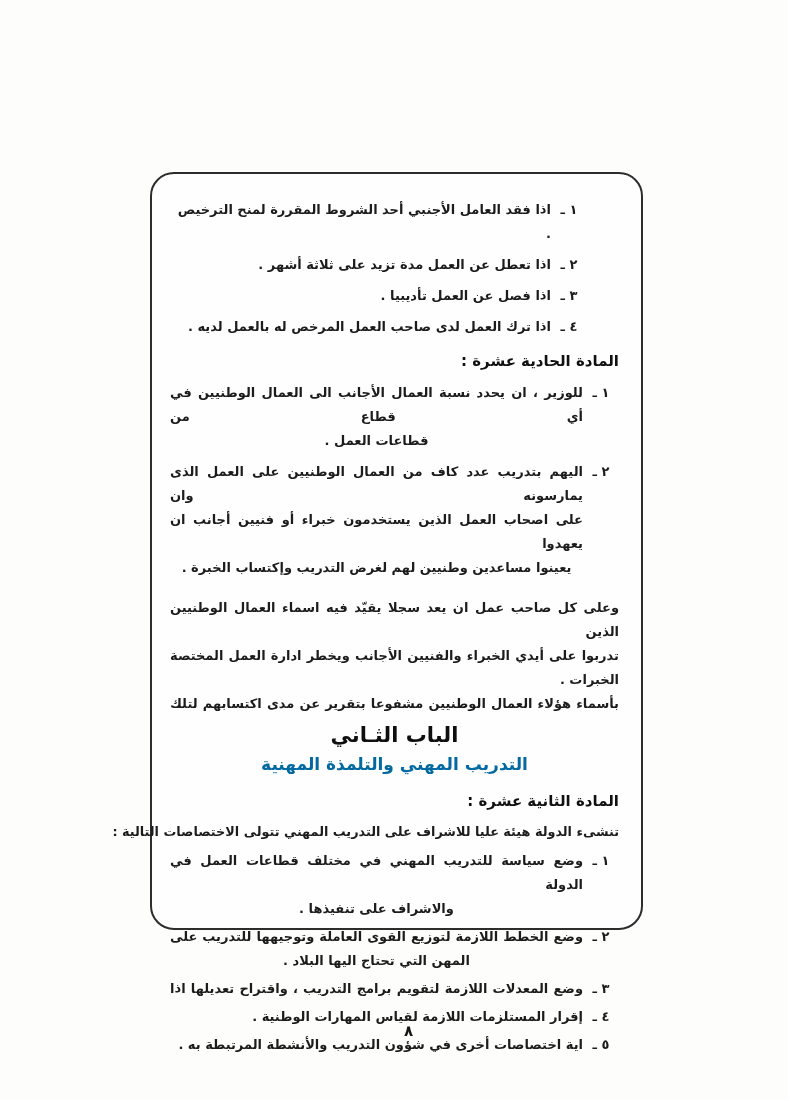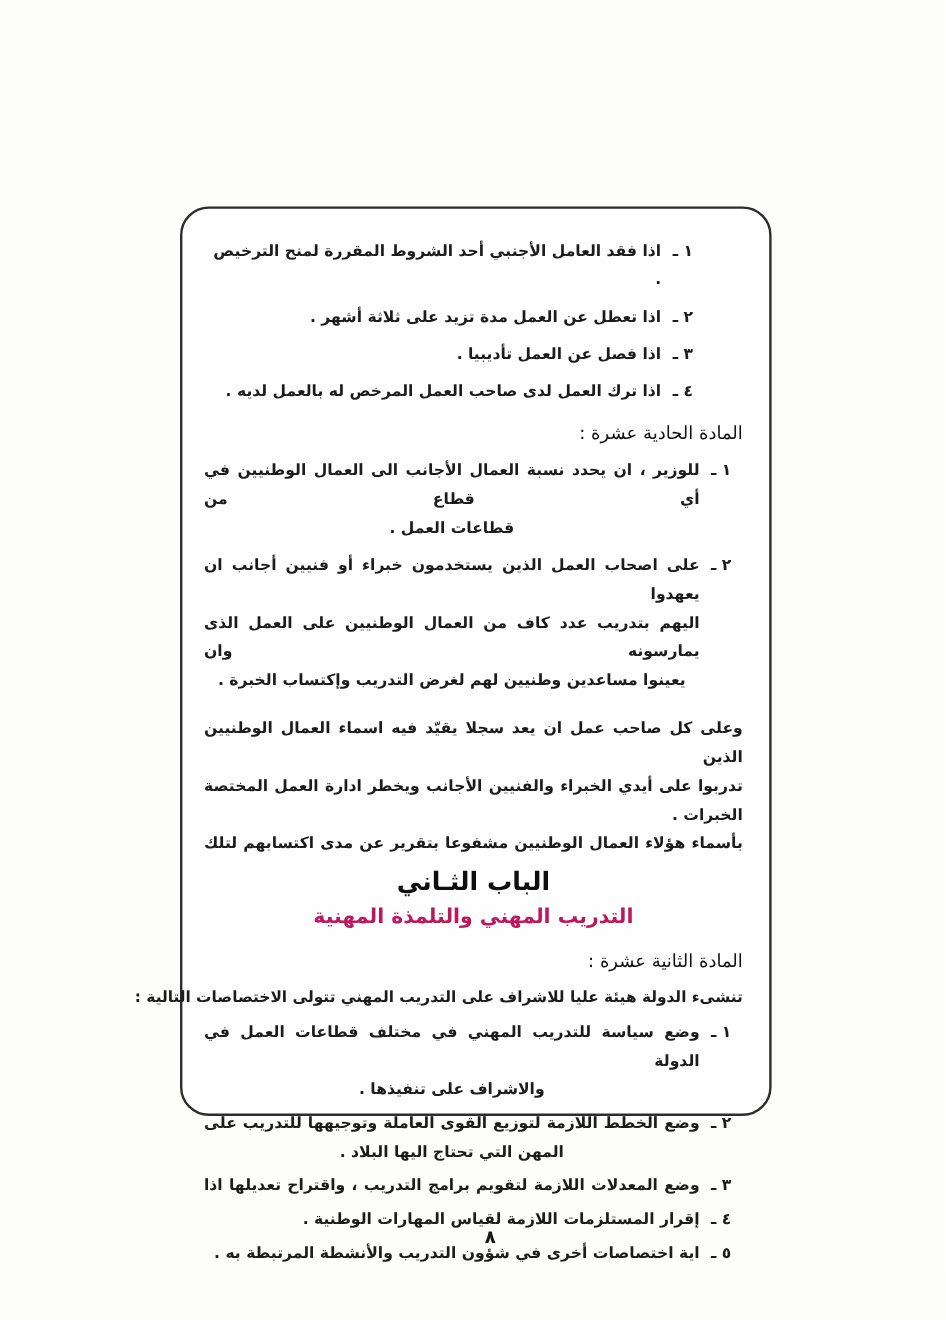--- a/index.html
+++ b/index.html
@@ -44,33 +44,33 @@
   }
   .itext { flex: 1; min-width: 0; }
   .line { min-height: 24px; }
   .l-right  { text-align: right; }
   .l-center { text-align: center; }
   .l-just   { text-align: justify; text-align-last: justify; }
 
   .top-list { margin: 0 32px 0 0; }
   .article-heading {
     font-size: 15px;
-    font-weight: normal;
+    font-weight: bold;
     margin: 9px 0 0 0;
     line-height: 26px;
     color: #111;
   }
   .a11-list { margin-top: 7px; }
   .closing-paragraph { margin-top: 16px; }
   .section-titles {
     text-align: center;
     margin-top: 5px;
   }
   .sec-title    { font-size: 21px; line-height: 28px; font-weight: bold; color: #0f0f0f; }
-  .sec-subtitle { font-size: 17px;   line-height: 30px; font-weight: bold; color: #be185d; }
+  .sec-subtitle { font-size: 17px;   line-height: 30px; font-weight: bold; color: #0369a1; }
   .h12 { }
   .intro {
     margin-top: 6px;
     white-space: nowrap;
     font-size: 12.8px;
   }
   .a12-list { margin-top: 5px; }
   .a12-list .list-item { margin-bottom: 4px; }
   .page-number {
     position: absolute;
@@ -120,22 +120,22 @@
           <div class="list-item">
             <span class="num">١ ـ</span>
             <div class="itext">
               <div class="line l-just">للوزير ، ان يحدد نسبة العمال الأجانب الى العمال الوطنيين في أي قطاع من</div>
               <div class="line l-center">قطاعات العمل .</div>
             </div>
           </div>
           <div class="list-item">
             <span class="num">٢ ـ</span>
             <div class="itext">
+              <div class="line l-just">اليهم بتدريب عدد كاف من العمال الوطنيين على العمل الذى يمارسونه وان</div>
               <div class="line l-just">على اصحاب العمل الذين يستخدمون خبراء أو فنيين أجانب ان يعهدوا</div>
-              <div class="line l-just">اليهم بتدريب عدد كاف من العمال الوطنيين على العمل الذى يمارسونه وان</div>
               <div class="line l-center">يعينوا مساعدين وطنيين لهم لغرض التدريب وإكتساب الخبرة .</div>
             </div>
           </div>
         </div>
 
       <div class="closing-paragraph">
           <div class="line l-just">وعلى كل صاحب عمل ان يعد سجلا يقيّد فيه اسماء العمال الوطنيين الذين</div>
           <div class="line l-just">تدربوا على أيدي الخبراء والفنيين الأجانب ويخطر ادارة العمل المختصة</div>
           <div class="line l-right">الخبرات .</div>
           <div class="line l-just">بأسماء هؤلاء العمال الوطنيين مشفوعا بتقرير عن مدى اكتسابهم لتلك</div>

